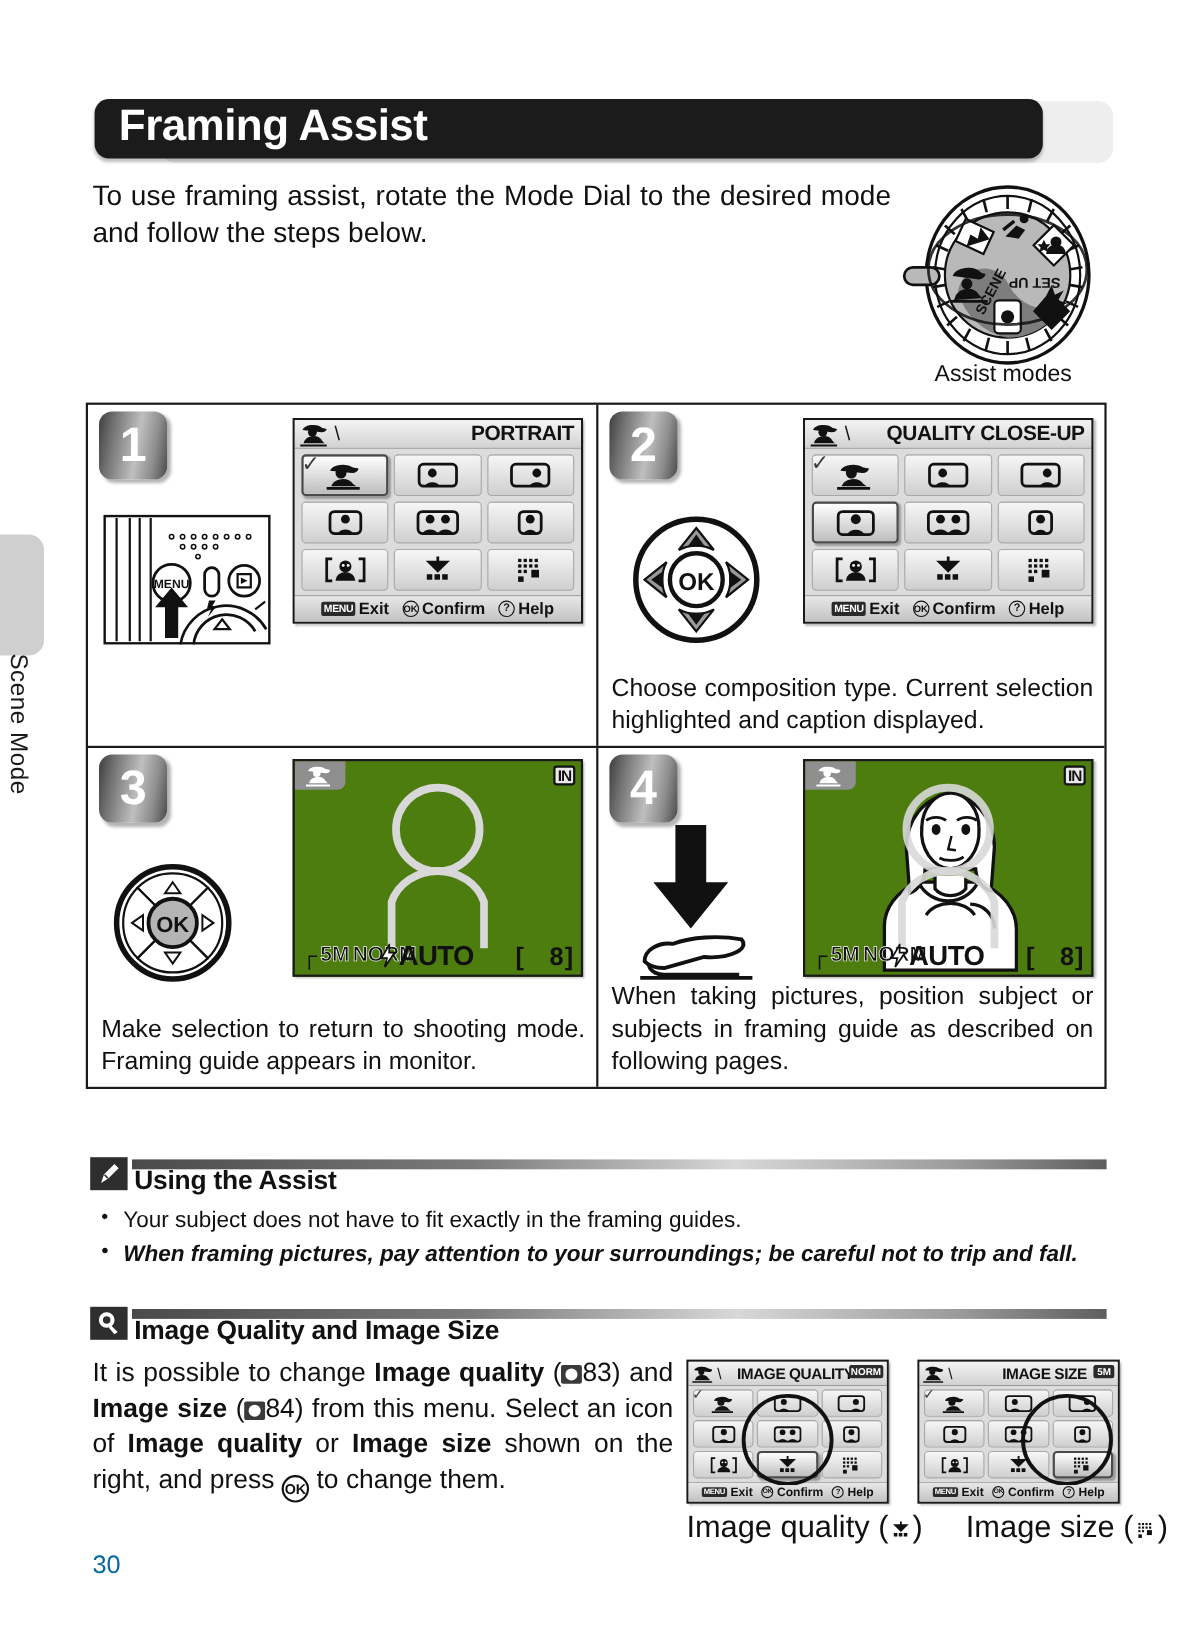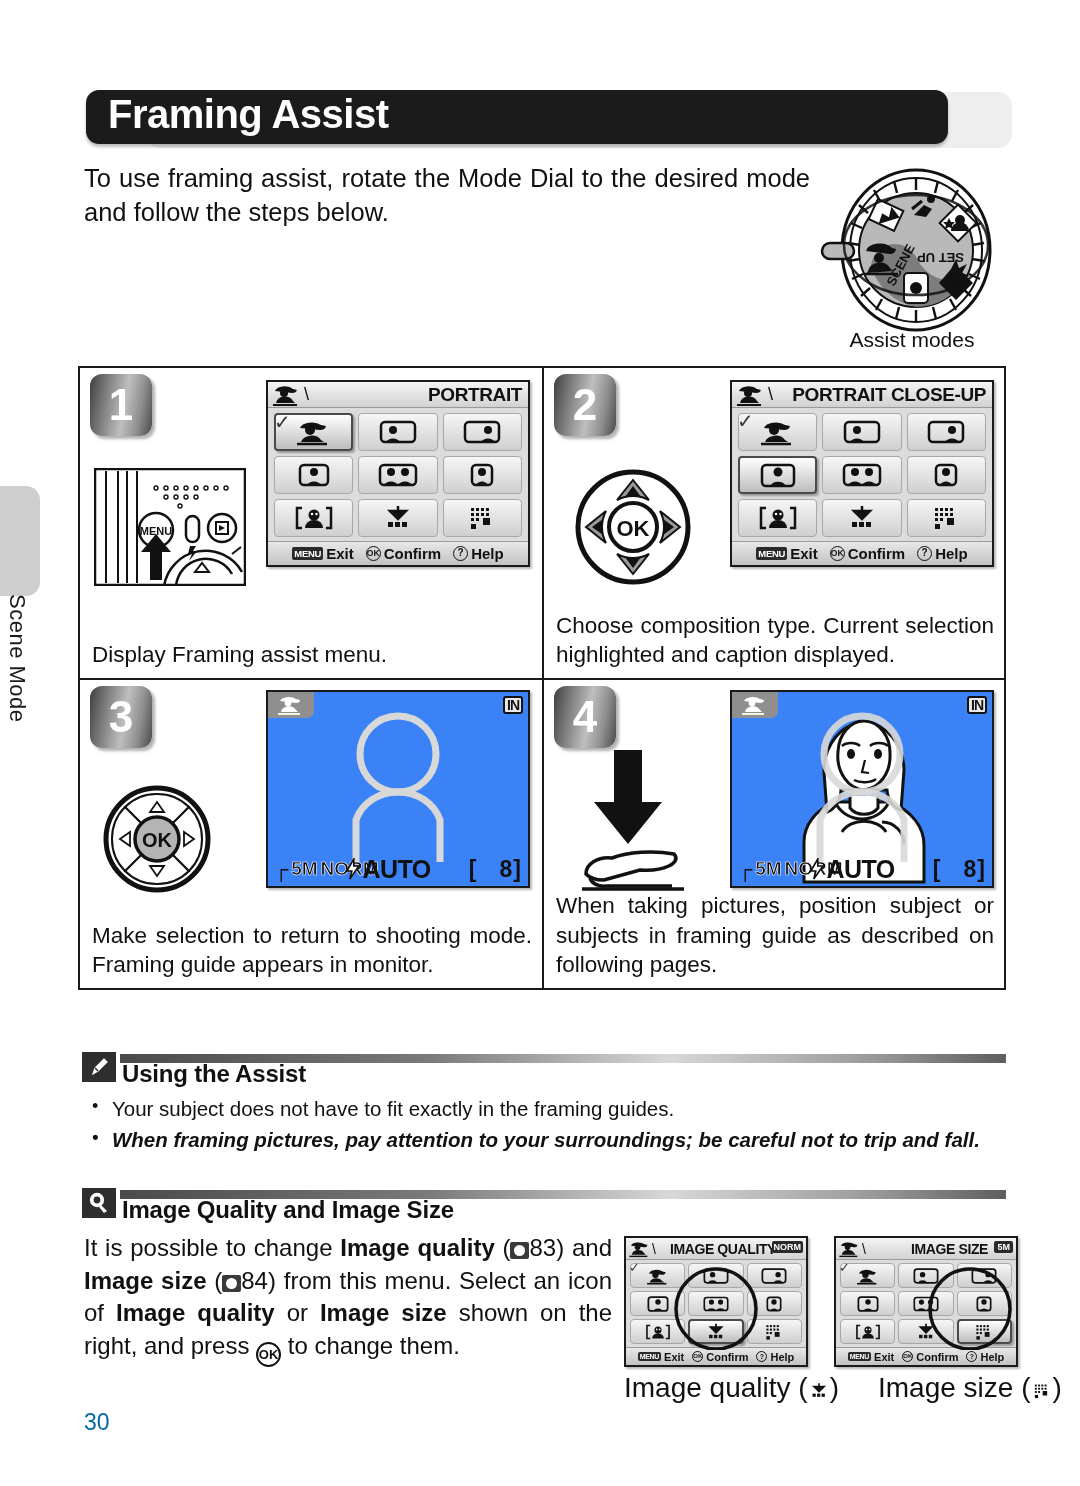--- a/index.html
+++ b/index.html
@@ -154,21 +154,21 @@
     border:1.6px solid #111; font-size:10px; font-weight:bold;
     line-height:12px; text-align:center;
   }
   .checkmark {
     position:absolute; left:-2px; top:-3px;
     font-size:20px; color:#3a3a3a; line-height:1;
   }
 
   
   .monitor {
-    position:absolute; background:#3b82f6;
+    position:absolute; background:#4d7c0f;
     border:2px solid #1a1a1a;
     box-shadow:2px 2px 2px rgba(0,0,0,.28);
     overflow:hidden;
   }
   .mon-tag {
     position:absolute; left:0; top:0; width:46px; height:26px;
     background:#8f8f8f; border-bottom-right-radius:7px;
     display:flex; align-items:center; justify-content:center;
   }
   .mon-mem {
@@ -502,21 +502,20 @@
           <span class="okring">OK</span>
           <span>Confirm</span>
         </span>
         <span class="foot-item">
           <span class="qring">?</span>
           <span>Help</span>
         </span>
       </div>
     </div>
 
-    <div class="step-caption nj">Display Framing assist menu.</div>
   </div>
 
   <div class="step-cell b">
     <div class="num-badge">2</div>
 
     <div class="multisel" style="left:30px; top:100px;">
       <svg width="118" height="118" viewBox="0 0 118 118">
         <circle cx="59" cy="59" r="55" fill="#fff" stroke="#111" stroke-width="5"></circle>
         <path d="M59 12 l16 20 a34 34 0 0 0 -32 0 z" fill="#9a9a9a" stroke="#111" stroke-width="2"></path>
         <path d="M59 106 l16 -20 a34 34 0 0 1 -32 0 z" fill="#9a9a9a" stroke="#111" stroke-width="2"></path>
@@ -533,21 +532,21 @@
 
     <div class="lcd" style="left:186px; top:12px; width:264px;">
       <div class="lcd-head">
         <svg width="30" height="24" viewBox="0 0 30 24" style="margin-left:4px">
           <path d="M3 8 a10 6 0 0 1 18 -2 l4 1 a5 4 0 0 1 -5 3 z" fill="#111"></path>
           <circle cx="12" cy="10" r="4" fill="#111"></circle>
           <path d="M4 20 a9 8 0 0 1 17 -2 l2 2 z" fill="#111"></path>
           <path d="M1 22 l24 0" stroke="#111" stroke-width="2"></path>
         </svg>
         <span style="font-size:18px;color:#111;margin-left:2px;">\</span>
-        <div class="lcd-title">PORTRAIT CLOSE-UP</div>
+        <div class="lcd-title">QUALITY CLOSE-UP</div>
       </div>
       <div class="lcd-body">
         <div class="grid3">
           <div class="gcell">
             <span class="checkmark">✓</span>
             <svg width="40" height="28" viewBox="0 0 40 28">
               <path d="M6 10 a12 7 0 0 1 21 -3 l5 1 a6 5 0 0 1 -6 4 z" fill="#111"></path>
               <circle cx="16" cy="12" r="5" fill="#111"></circle>
               <path d="M7 24 a11 9 0 0 1 20 -2 l3 2 z" fill="#111"></path>
               <path d="M3 26 l30 0" stroke="#111" stroke-width="2.5"></path>

